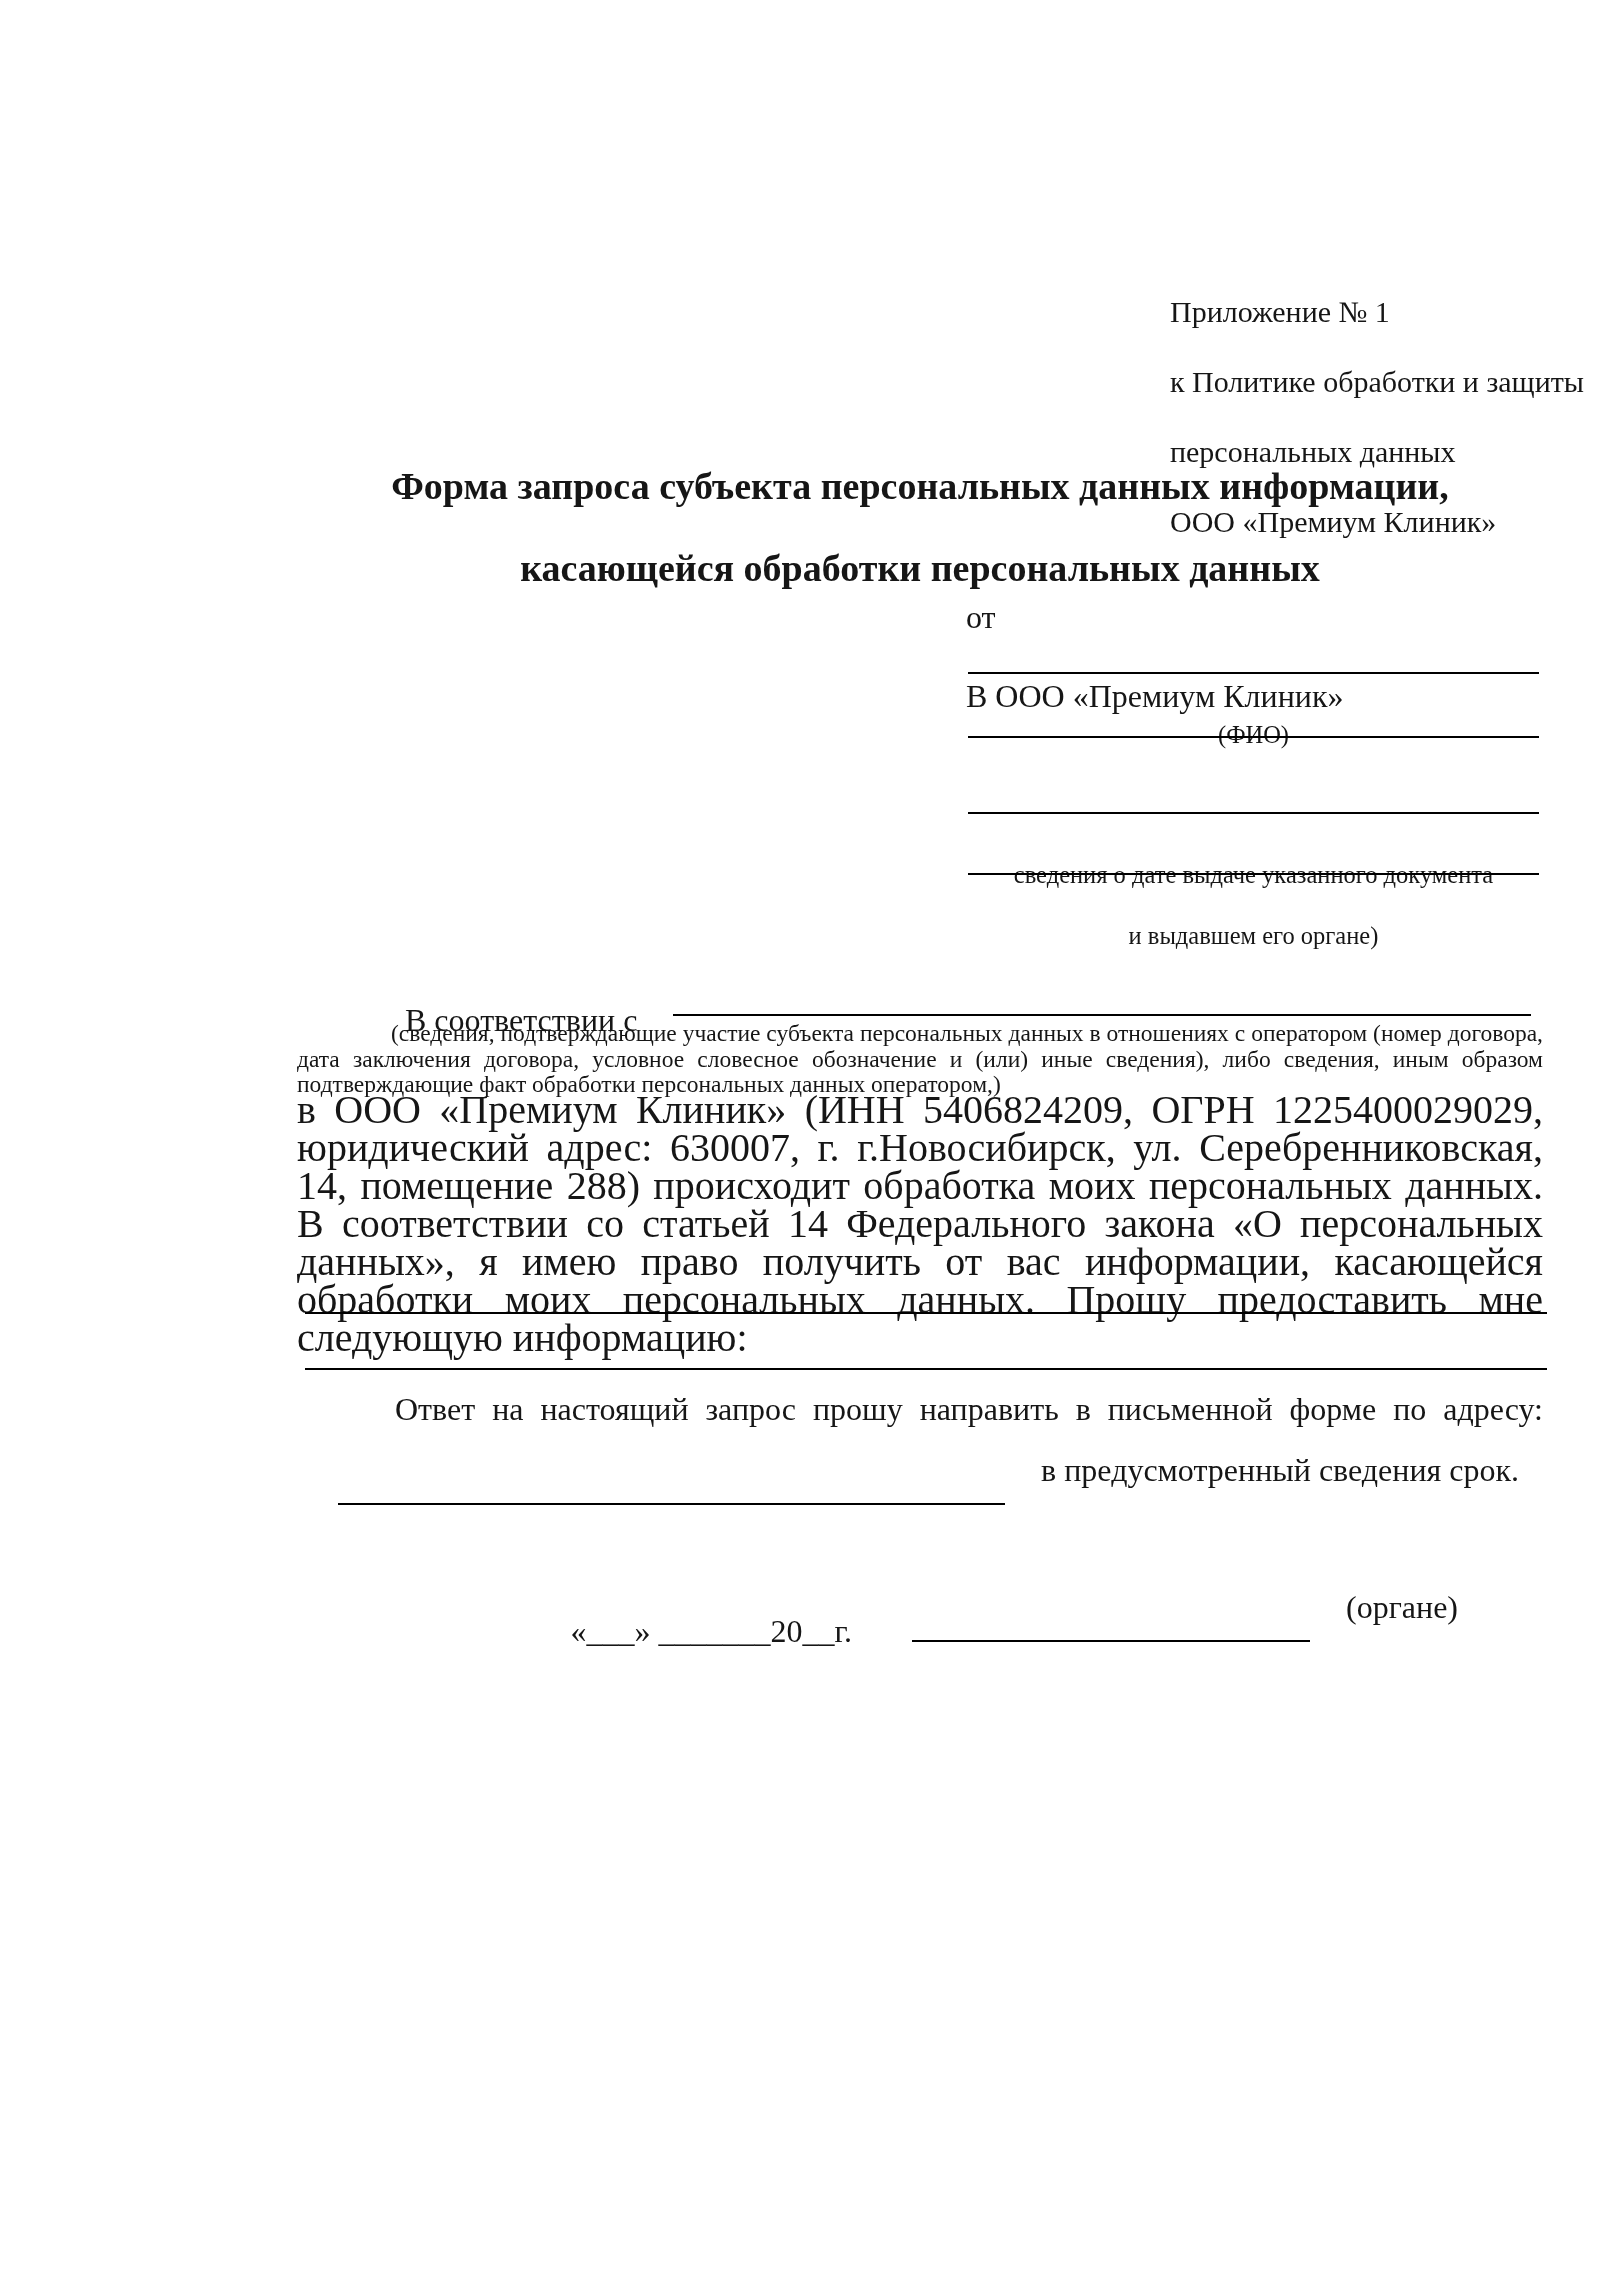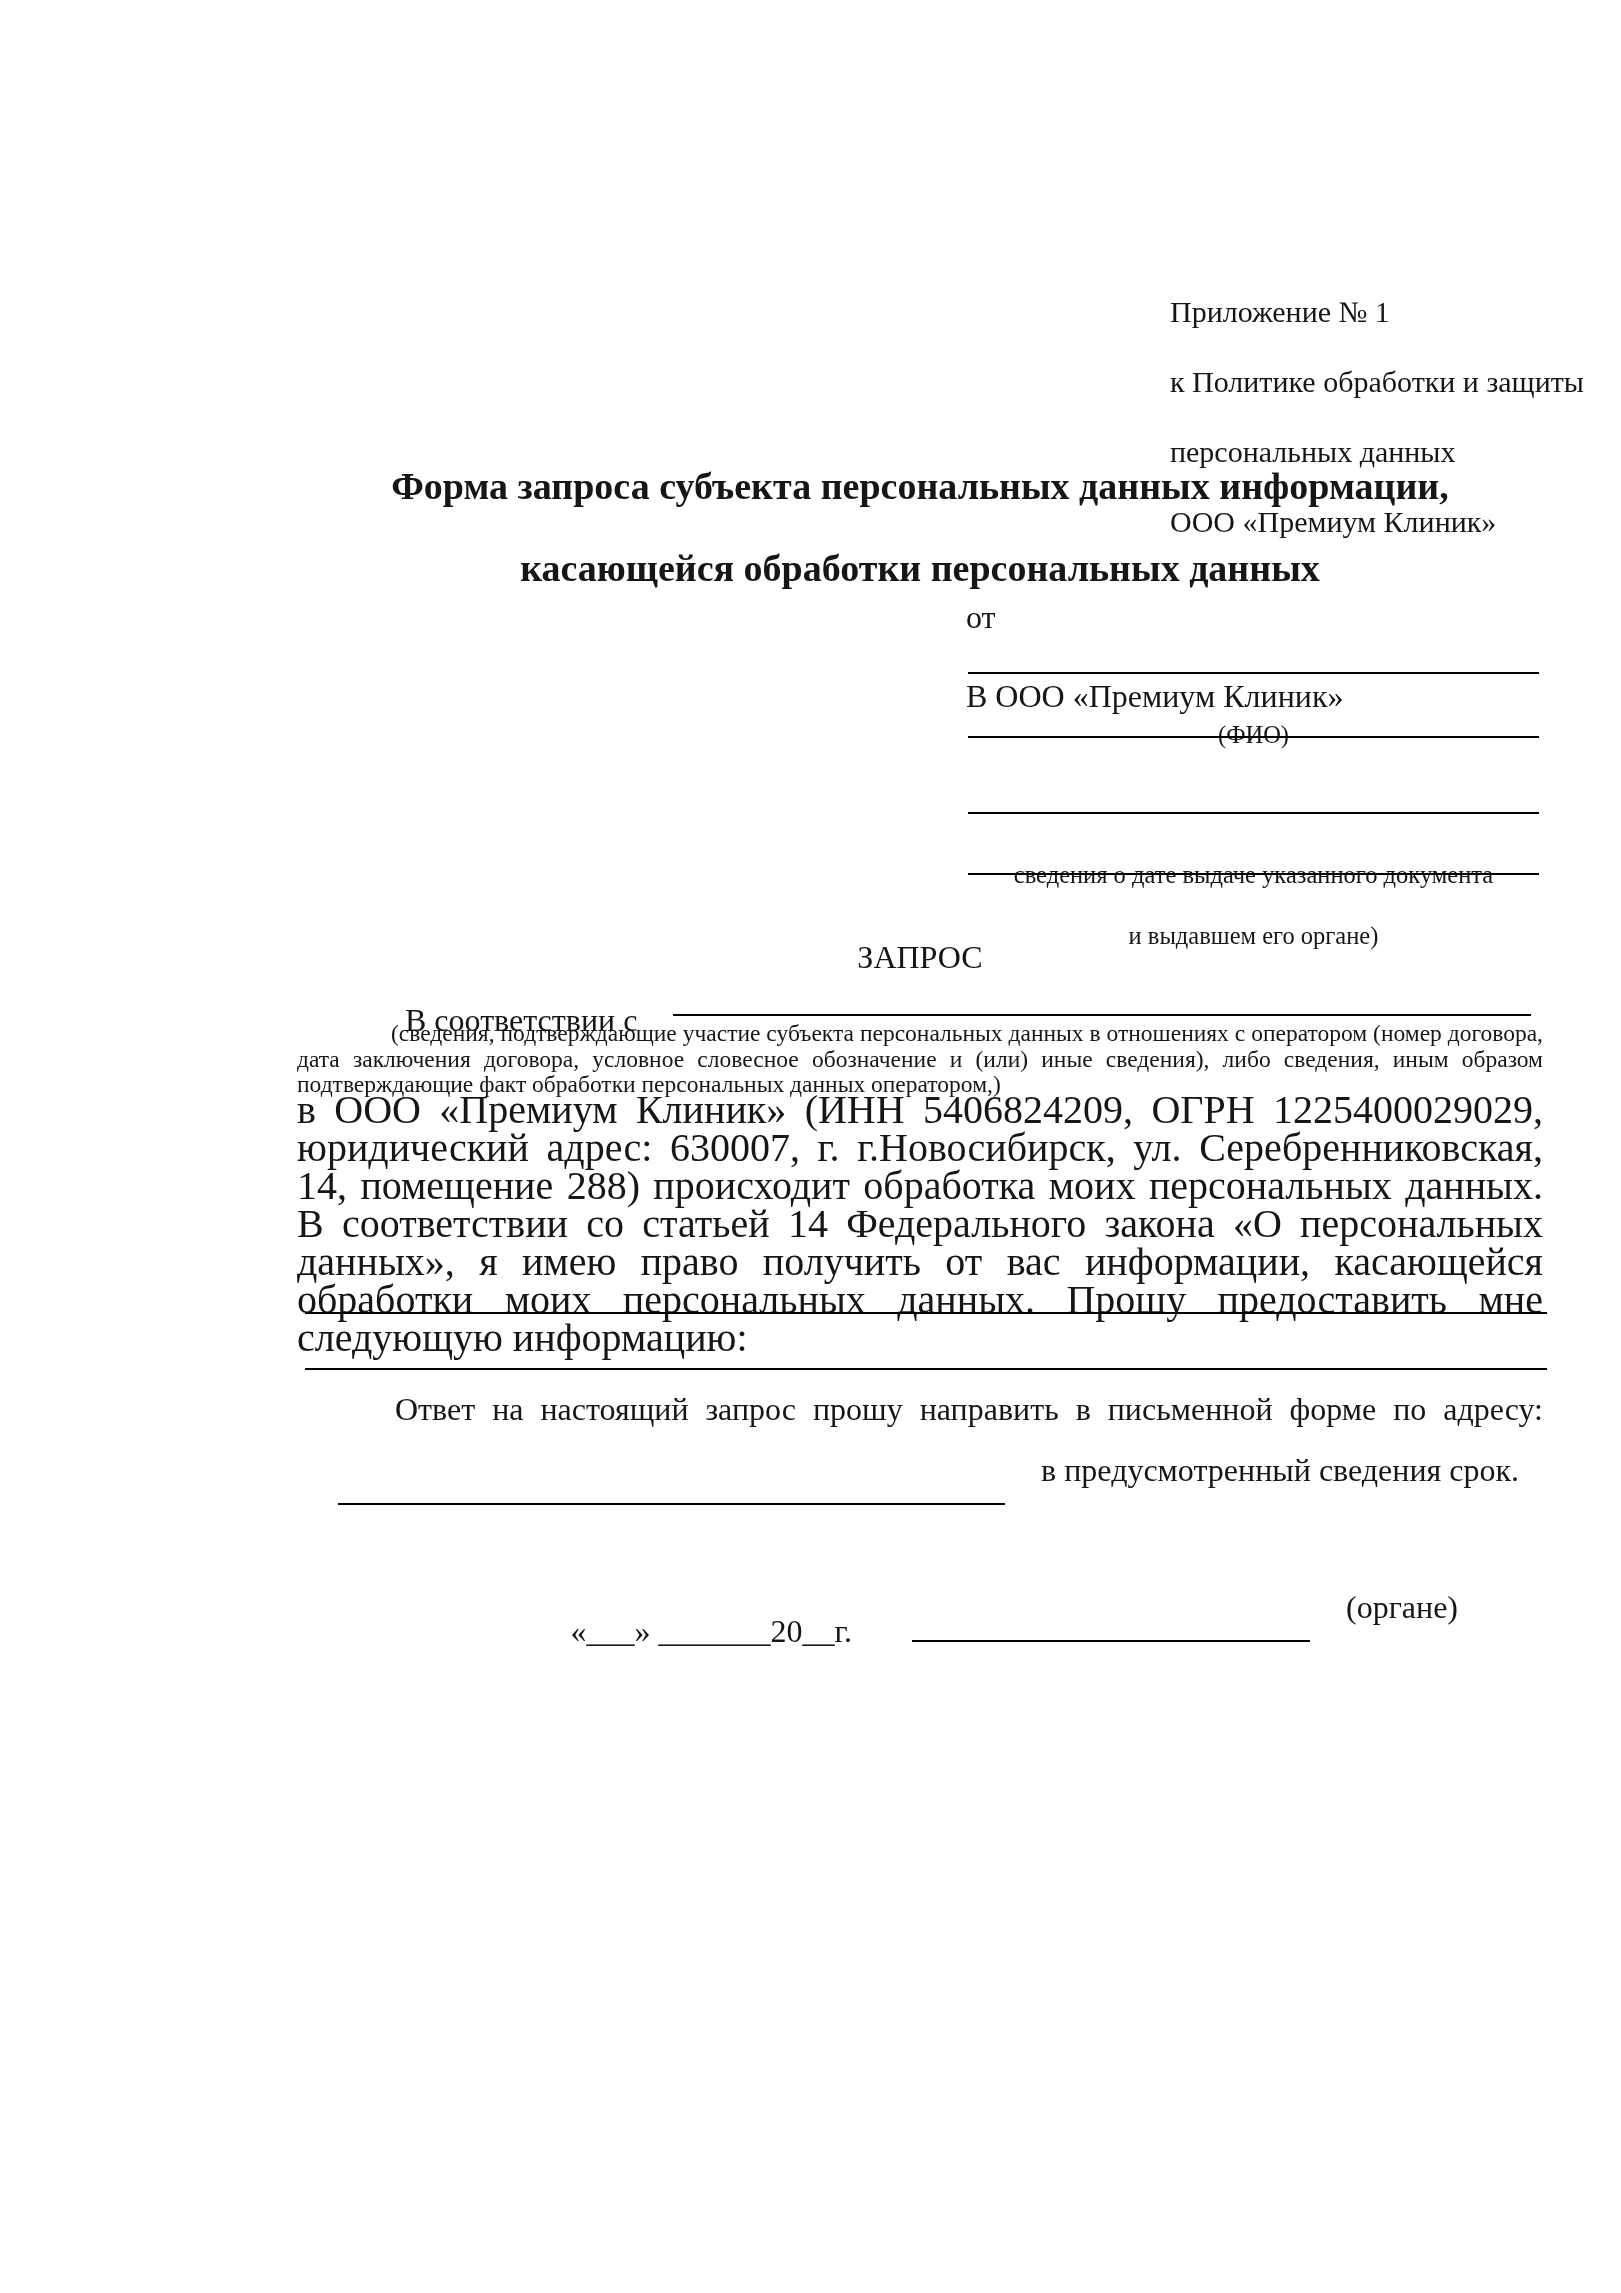--- a/index.html
+++ b/index.html
@@ -137,21 +137,20 @@
   <div class="field f3">
     <div class="rule"></div>
     <div class="cap">сведения о дате выдаче указанного документа</div>
   </div>
 
   <div class="field f4">
     <div class="rule"></div>
     <div class="cap">и выдавшем его органе)</div>
   </div>
 
-  <div class="zapros">ЗАПРОС</div>
 
   <div class="basis-row">
     <span class="prefix">В соответствии с</span>
     <span class="fill"></span>
   </div>
 
   <div class="basis-note">(сведения, подтверждающие участие субъекта персональных данных в отношениях с оператором (номер договора, дата заключения договора, условное словесное обозначение и (или) иные сведения), либо сведения, иным образом подтверждающие факт обработки персональных данных оператором,)</div>
 
   <div class="body-par">в ООО «Премиум Клиник» (ИНН 5406824209, ОГРН 1225400029029, юридический адрес: 630007, г. г.Новосибирск, ул. Серебренниковская, 14, помещение 288) происходит обработка моих персональных данных. В соответствии со статьей 14 Федерального закона «О персональных данных», я имею право получить от вас информации, касающейся обработки моих персональных данных. Прошу предоставить мне следующую информацию:</div>
 

